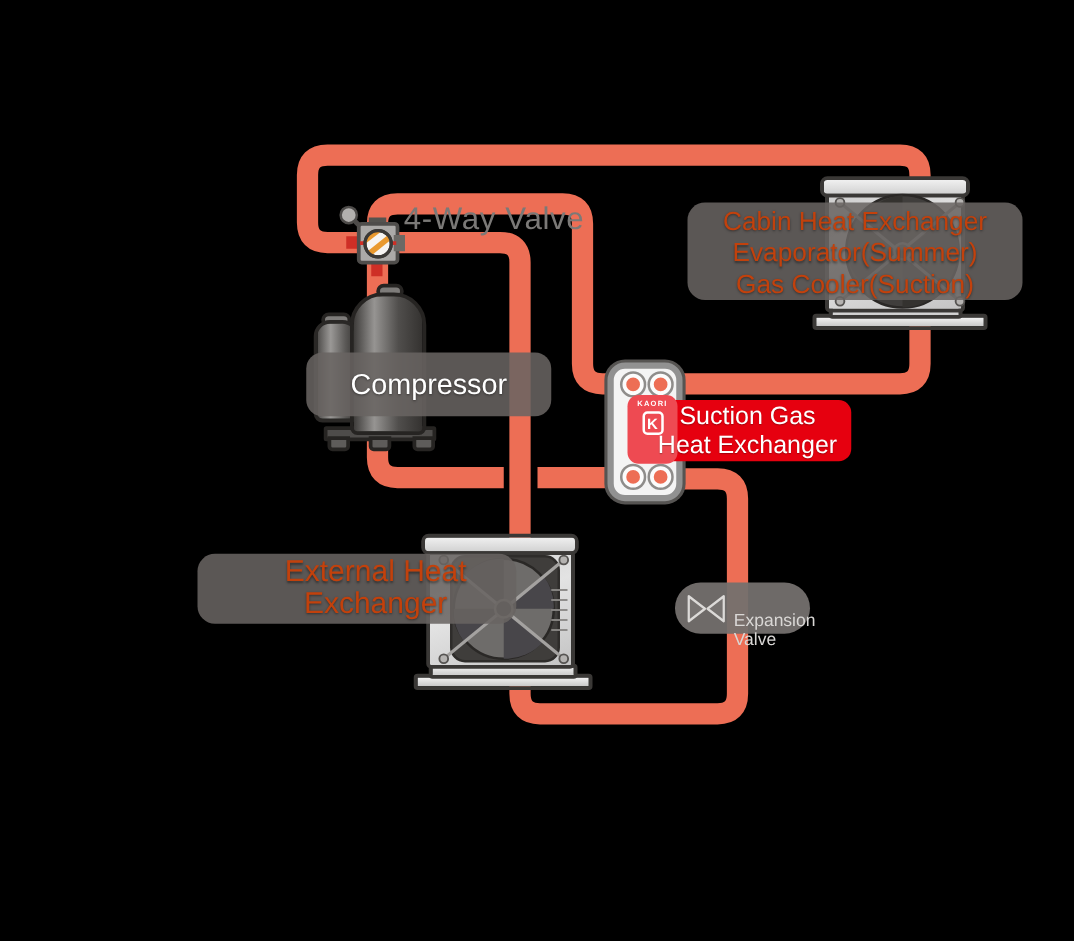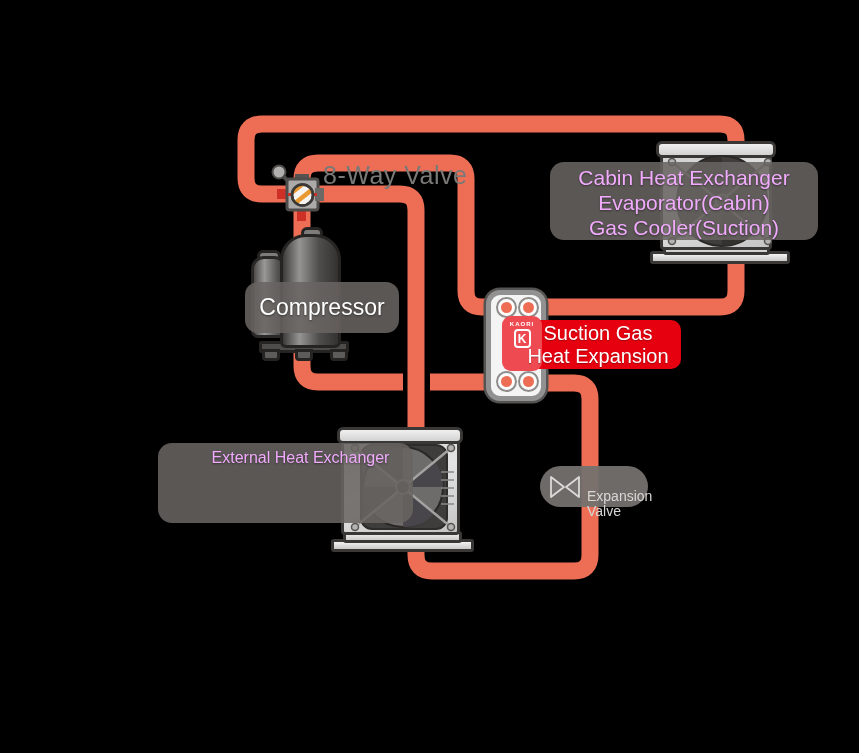--- a/index.html
+++ b/index.html
@@ -7,21 +7,21 @@
     position:relative;width:859px;height:753px;background:#000;overflow:hidden;
     font-family:"Liberation Sans", sans-serif;
   }
   #stage *{box-sizing:border-box;}
   .abs{position:absolute;}
   svg{display:block;overflow:visible;}
 
   
   .glabel{
     position:absolute;background:rgba(104,100,98,0.87);border-radius:14px;
-    color:#f0abfc;text-align:center;text-shadow:0 1px 2px rgba(0,0,0,0.45);
+    color:#c2410c;text-align:center;text-shadow:0 1px 2px rgba(0,0,0,0.45);
   }
   .glabel .ln{display:block;}
 
   
   .devpart{position:absolute;border:3px solid #3a3836;}
   .hx-cap{background:linear-gradient(#f0f0f0,#d2d2d2);border-radius:6px;}
   .hx-body{background:linear-gradient(160deg,#cfcfcf,#e3e3e3 45%,#c4c4c4);border-radius:4px;}
   .hx-base{background:linear-gradient(#ececec,#cccccc);border-radius:3px;}
   .hx-foot{background:linear-gradient(#f2f2f2,#c8c8c8);border-radius:3px;}
 
@@ -74,21 +74,21 @@
     color:#d9d7d5;font-size:14px;line-height:15px;
   }
   .exp-text{margin-left:6px;margin-top:35px;}
 
   
   .fwv-title{
     position:absolute;left:323px;top:161px;font-size:25px;color:#7b7977;letter-spacing:0.5px;
   }
 
   .comp-label{
-    position:absolute;left:245px;top:282px;width:154px;height:51px;border-radius:13px;
+    position:absolute;left:245px;top:282px;width:196px;height:51px;border-radius:13px;
     background:rgba(104,100,98,0.87);color:#fff;font-size:23px;
     display:flex;align-items:center;justify-content:center;
     text-shadow:0 1px 2px rgba(0,0,0,0.45);
   }
 </style>
 </head>
 <body>
 
 <div id="stage">
 
@@ -181,46 +181,46 @@
   <div class="port" style="left:498px;top:373px;"></div>
   <div class="port" style="left:520px;top:373px;"></div>
 
   <div class="red-label"></div>
   <div class="kaori-panel">
     <div class="kaori-word">KAORI</div>
     <div class="kaori-box">K</div>
   </div>
   <div class="red-label-text">
     <span class="ln" style="display:block">Suction Gas</span>
-    <span class="ln" style="display:block">Heat Expansion</span>
+    <span class="ln" style="display:block">Heat Exchanger</span>
   </div>
 
   <div class="exp-pill">
     <svg width="32" height="24" viewBox="0 0 32 24" style="margin-left:9px;">
       <path d="M2 2 L2 22 L15 12 Z M30 2 L30 22 L17 12 Z" fill="rgba(255,255,255,0.07)" stroke="#dcdad8" stroke-width="1.8" stroke-linejoin="round"></path>
     </svg>
     <div class="exp-text">
       <span style="display:block">Expansion</span>
       <span style="display:block">Valve</span>
     </div>
   </div>
 
   <div class="comp-label">Compressor</div>
 
   <div class="glabel" style="left:550px;top:162px;width:268px;height:78px;font-size:21px;line-height:25px;padding-top:3px;">
     <span class="ln">Cabin Heat Exchanger</span>
-    <span class="ln">Evaporator(Cabin)</span>
+    <span class="ln">Evaporator(Summer)</span>
     <span class="ln">Gas Cooler(Suction)</span>
   </div>
 
-  <div class="glabel" style="left:158px;top:443px;width:255px;height:80px;font-size:16px;line-height:25px;padding-top:2px;padding-left:30px;">
+  <div class="glabel" style="left:158px;top:443px;width:255px;height:56px;font-size:24px;line-height:25px;padding-top:2px;padding-left:30px;">
     <span class="ln">External Heat Exchanger</span>
   </div>
 
-  <div class="fwv-title">8-Way Valve</div>
+  <div class="fwv-title">4-Way Valve</div>
 
   <svg class="abs" style="left:264px;top:158px;" width="64" height="68" viewBox="0 0 64 68">
     <line x1="19" y1="18" x2="28" y2="27" stroke="#4d4b49" stroke-width="4"></line>
     <circle cx="15" cy="14" r="6.5" fill="#b2b0ae" stroke="#4d4b49" stroke-width="2"></circle>
     <rect x="31" y="16" width="14" height="8" fill="#55534f"></rect>
     <rect x="13" y="31" width="13" height="10" fill="#ce2f26"></rect>
     <rect x="33" y="47" width="9" height="16" fill="#ce2f26"></rect>
     <rect x="23" y="21" width="31" height="31" rx="2.5" fill="#acaaa8" stroke="#4f4d4b" stroke-width="3"></rect>
     <rect x="51" y="30" width="9" height="13" fill="#6b6965"></rect>
     <rect x="24" y="35" width="29" height="3" fill="#ce2f26"></rect>

